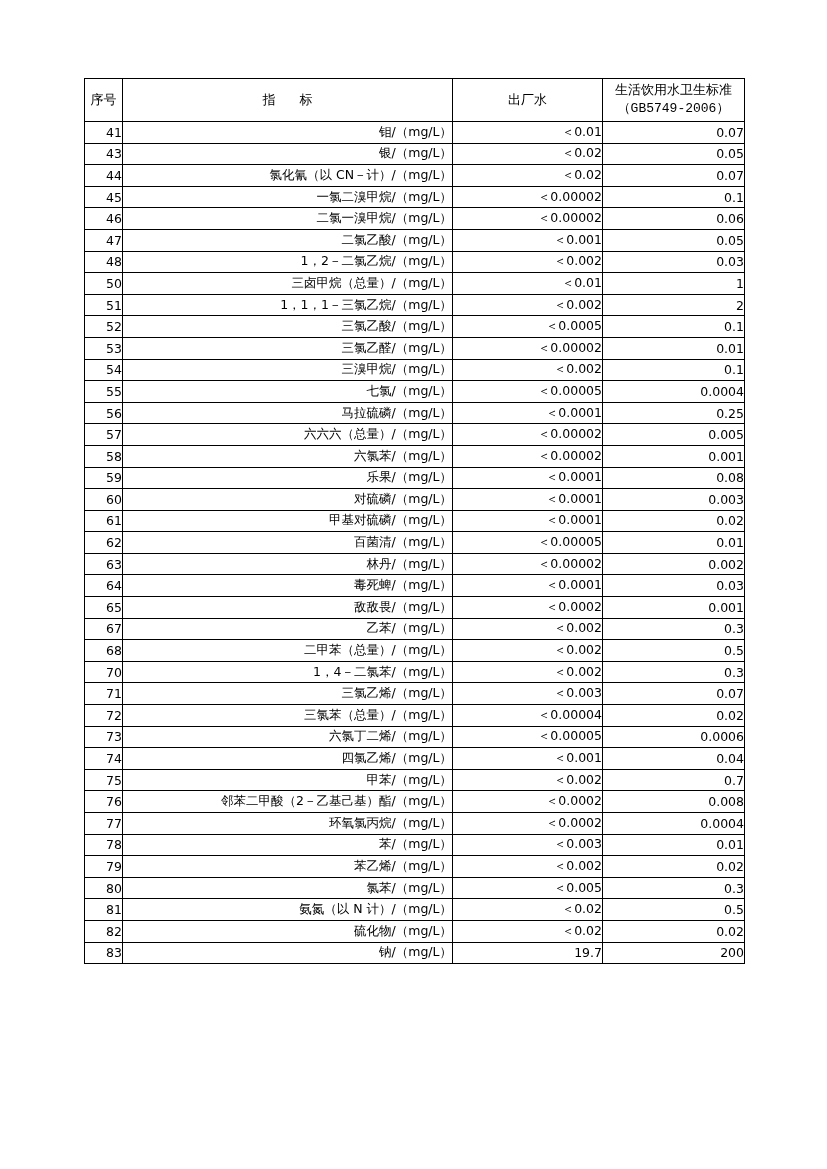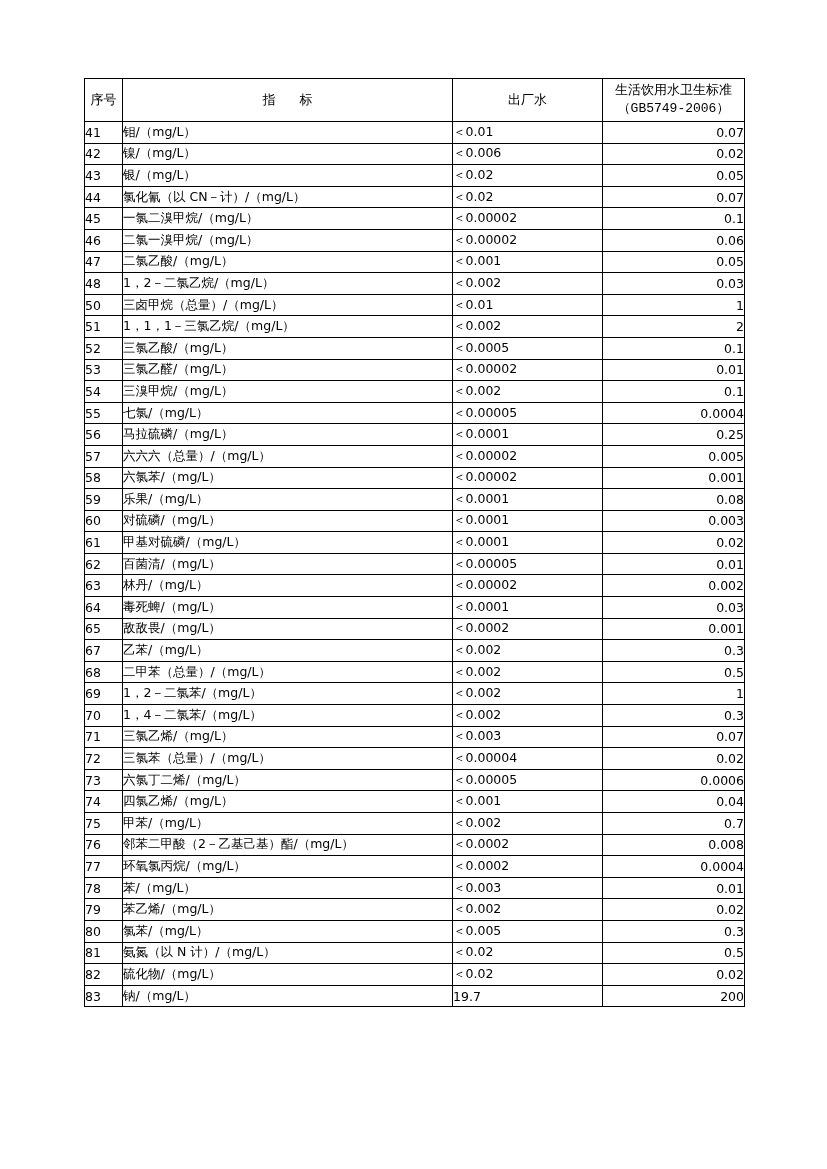--- a/index.html
+++ b/index.html
@@ -61,31 +61,31 @@
     display: block;
     text-align: center;
     font-family: Liberation Mono, monospace;
   }
 
   tbody td {
     height: 20.6px;
     font-size: 12.5px;
   }
   td.no {
-    text-align: left;
+    text-align: right;
     margin-top: 36px;
   }
   td.item {
-    text-align: left;
+    text-align: right;
     padding-left: 5px;
     white-space: nowrap;
     overflow: hidden;
   }
   td.val {
-    text-align: left;
+    text-align: right;
     padding-right: 6px;
   }
   td.std {
     text-align: right;
     padding-right: 4px;
   }
 </style>
 </head>
 <body>
 
@@ -110,26 +110,20 @@
         </tr>
       </thead>
       <tbody id="table-body">
           <tr>
             <td class="no">41</td>
             <td class="item">钼/（mg/L）</td>
             <td class="val">＜0.01</td>
             <td class="std">0.07</td>
           </tr>
           <tr>
-            <td class="no">42</td>
-            <td class="item">镍/（mg/L）</td>
-            <td class="val">＜0.006</td>
-            <td class="std">0.02</td>
-          </tr>
-          <tr>
             <td class="no">43</td>
             <td class="item">银/（mg/L）</td>
             <td class="val">＜0.02</td>
             <td class="std">0.05</td>
           </tr>
           <tr>
             <td class="no">44</td>
             <td class="item">氯化氰（以 CN－计）/（mg/L）</td>
             <td class="val">＜0.02</td>
             <td class="std">0.07</td>
@@ -258,26 +252,20 @@
             <td class="no">67</td>
             <td class="item">乙苯/（mg/L）</td>
             <td class="val">＜0.002</td>
             <td class="std">0.3</td>
           </tr>
           <tr>
             <td class="no">68</td>
             <td class="item">二甲苯（总量）/（mg/L）</td>
             <td class="val">＜0.002</td>
             <td class="std">0.5</td>
-          </tr>
-          <tr>
-            <td class="no">69</td>
-            <td class="item">1，2－二氯苯/（mg/L）</td>
-            <td class="val">＜0.002</td>
-            <td class="std">1</td>
           </tr>
           <tr>
             <td class="no">70</td>
             <td class="item">1，4－二氯苯/（mg/L）</td>
             <td class="val">＜0.002</td>
             <td class="std">0.3</td>
           </tr>
           <tr>
             <td class="no">71</td>
             <td class="item">三氯乙烯/（mg/L）</td>

